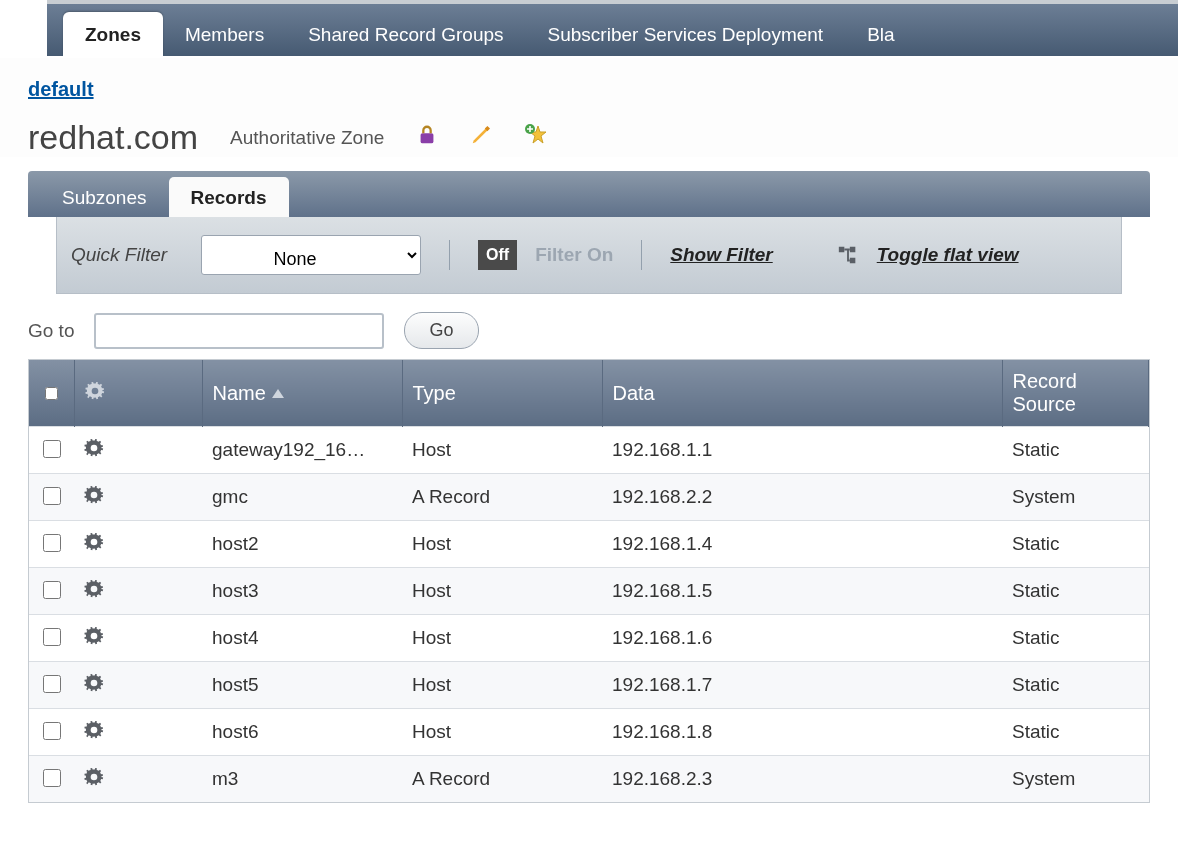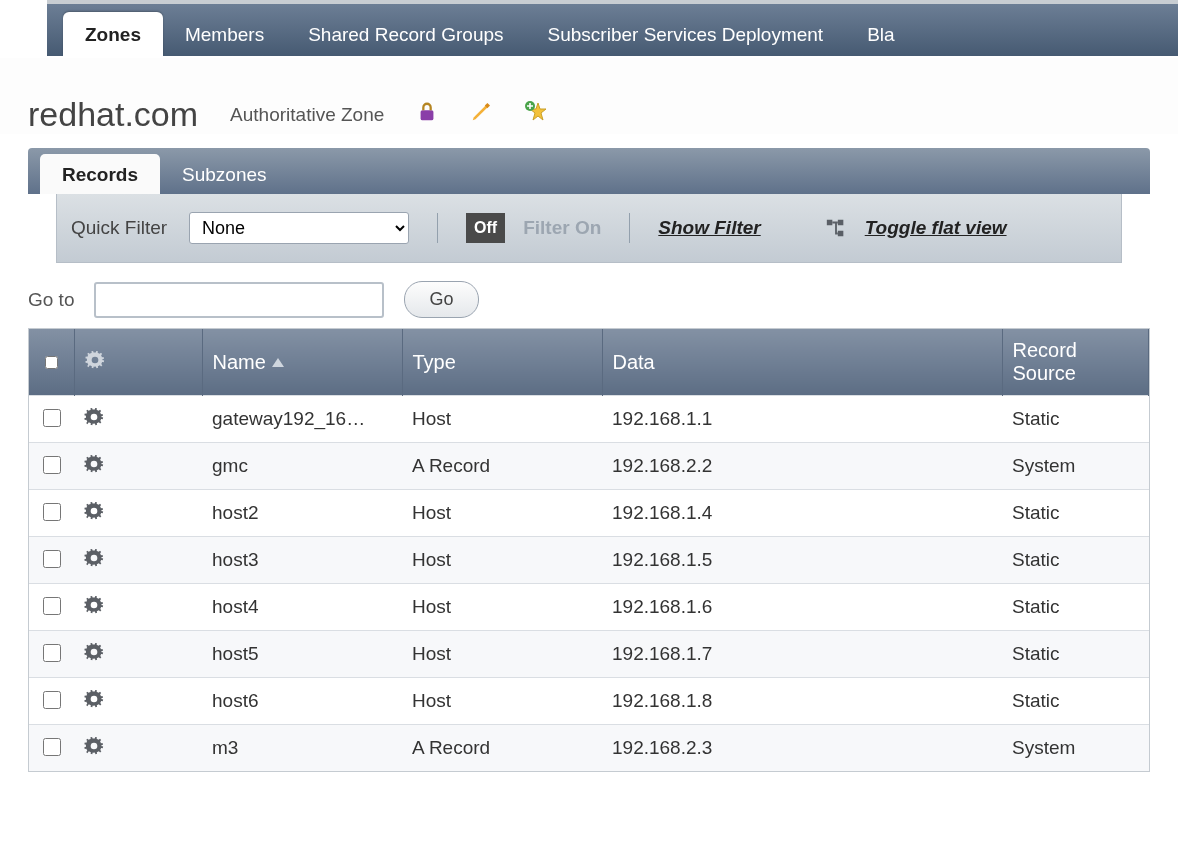--- a/index.html
+++ b/index.html
@@ -100,28 +100,29 @@
     background: linear-gradient(to bottom, #dbe0e4 0%, #c3cbd3 100%);
     padding: 18px 14px;
     display: flex;
     align-items: center;
     gap: 18px;
     border: 1px solid #b6bec7;
     border-top: none;
     font-size: 19px;
     color: #444;
   }
-  .toolbar .quick-filter-label { margin-right: 4px; }
+  .toolbar .quick-filter-label { margin-right: 16px; font-style: italic; }
   .toolbar select {
     font-size: 18px;
-    padding: 4px 28px 4px 8px;
+    padding: 12px 28px 4px 8px;
     width: 220px;
     background: #fff;
     border: 1px solid #9aa4b0;
     border-radius: 3px;
+    text-align: center;
     -webkit-appearance: menulist;
   }
   .toolbar .vdivider {
     width: 1px;
     height: 30px;
     background: #93a0ad;
     margin: 0 10px;
   }
   .toolbar .off-badge {
     background: #4a4a4a;
@@ -232,20 +233,23 @@
 
 <div class="topnav" id="topTabs">
     <div class="tab active">Zones</div>
     <div class="tab">Members</div>
     <div class="tab">Shared Record Groups</div>
     <div class="tab">Subscriber Services Deployment</div>
     <div class="tab">Bla</div>
   </div>
 
 <div class="header-area">
+  <div class="breadcrumb">
+    <a href="#">default</a>
+  </div>
   <div class="zone-title-row">
     <span class="zone-title">redhat.com</span>
     <span class="zone-type">Authoritative Zone</span>
     <span class="icon-btn" title="Lock">
       <svg width="22" height="22" viewBox="0 0 24 24">
           <rect x="5" y="10" width="14" height="11" rx="2" fill="#8a3ea8"></rect>
           <path d="M8 10 V7 a4 4 0 0 1 8 0 v3" fill="none" stroke="#b58522" stroke-width="2.5"></path>
         </svg>
     </span>
     <span class="icon-btn" title="Edit">
@@ -259,22 +263,22 @@
           <polygon points="14,3 16,9 22,9 17,13 19,20 14,16 9,20 11,13 6,9 12,9" fill="#f3c13a" stroke="#caa028" stroke-width="1"></polygon>
           <circle cx="6" cy="6" r="5" fill="#4aa34a"></circle>
           <path d="M6 3 v6 M3 6 h6" stroke="#fff" stroke-width="1.6"></path>
         </svg>
     </span>
   </div>
 </div>
 
 <div class="subtabs-wrap">
   <div class="subtabs" id="subTabs">
+      <div class="subtab">Subzones</div>
       <div class="subtab active">Records</div>
-      <div class="subtab">Subzones</div>
     </div>
 
   <div class="toolbar">
     <span class="quick-filter-label">Quick Filter</span>
     <select>
       <option>None</option>
     </select>
     <span class="vdivider"></span>
     <span class="off-badge">Off</span>
     <span class="filter-on">Filter On</span>

